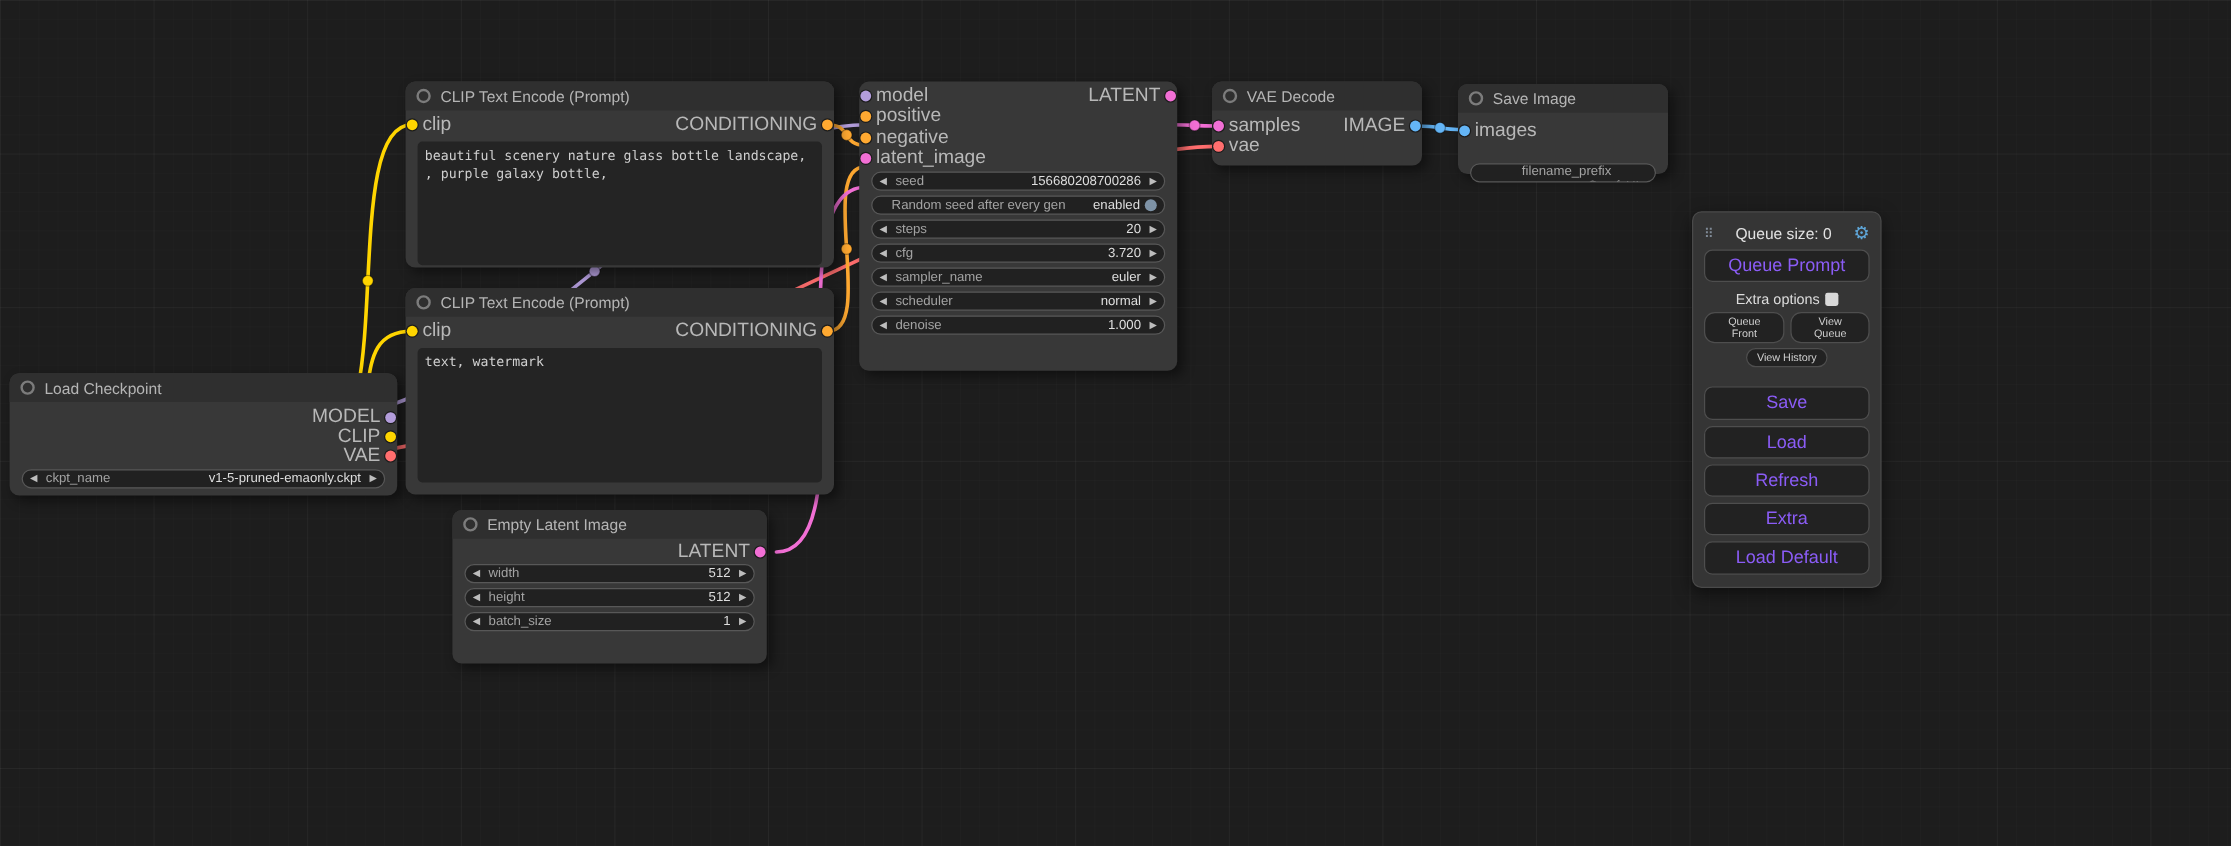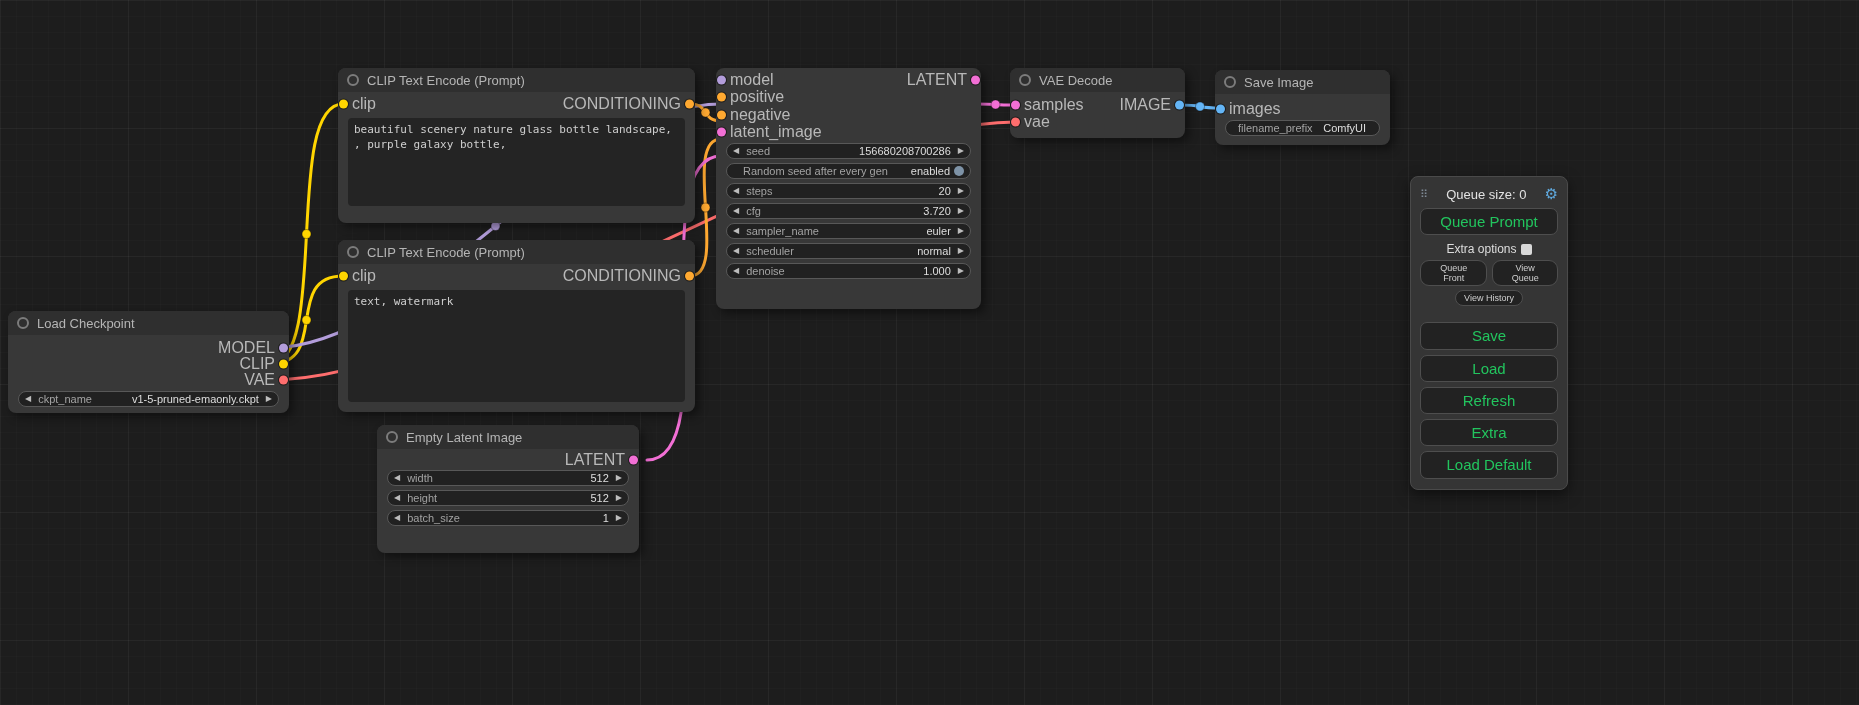--- a/index.html
+++ b/index.html
@@ -59,21 +59,21 @@
     padding:8px 9px 10px 9px;box-sizing:border-box;color:#ddd;
   }
   .mhead{display:flex;align-items:center;margin-bottom:4px;}
   .mdrag{color:#7f8a96;font-size:11px;cursor:grab;}
   .msize{flex:1;text-align:center;font-size:13px;color:#e2e2e2;}
   .mgear{font-size:15px;cursor:pointer;}
   button{cursor:pointer;}
   .bbig{
     display:block;width:100%;box-sizing:border-box;margin-top:5px;
     background:#222;border:1px solid #4e4e4e;border-radius:7px;
-    color:#22c55e;font-size:15px;padding:4px 0;line-height:1.15;
+    color:#8b5cf6;font-size:15px;padding:4px 0;line-height:1.15;
     font-family:"Liberation Sans",sans-serif;text-align:center;
   }
   .gap{margin-top:16px;}
   .mextra{display:flex;align-items:center;justify-content:center;gap:4px;margin-top:7px;font-size:12px;color:#ddd;}
   .mcheck{width:11px;height:11px;background:#d9d9d9;border-radius:2px;display:inline-block;cursor:pointer;}
   .mrow{display:flex;justify-content:center;gap:5px;margin-top:4px;}
   .bsmall{
     background:#222;border:1px solid #4e4e4e;border-radius:9px;
     color:#cfcfcf;font-size:9px;padding:2px 8px;font-family:"Liberation Sans",sans-serif;
   }
@@ -113,21 +113,21 @@
   <g>
     <path class="wire" d="M976,104 C1001,104 990,105 1015,105" stroke="#F26FD5"></path>
     <circle class="wiredot" cx="995.5" cy="104.5" r="4.5" fill="#F26FD5"></circle>
   </g>
   <g>
     <path class="wire" d="M1180,105 C1205,105 1195,108 1220,108" stroke="#64B5F6"></path>
     <circle class="wiredot" cx="1200" cy="106.5" r="4.5" fill="#64B5F6"></circle>
   </g>
 </svg>
 
-<div class="node" style="left:8px;top:311px;width:281px;height:102px;">
+<div class="node" style="left:8px;top:311px;width:323px;height:102px;">
   <div class="ntitle">
     <span class="ndot"></span>
     <span>Load Checkpoint</span>
   </div>
   <div class="nbody" style="padding-top:5px;">
     <div class="srow h16">
       <span class="spacer"></span>
       <span>MODEL</span>
       <span class="dot dout" style="background: rgb(179, 157, 219);"></span>
     </div>
@@ -156,21 +156,21 @@
     <span>CLIP Text Encode (Prompt)</span>
   </div>
   <div class="nbody" style="padding-top:3px;">
     <div class="srow h18">
       <span class="dot din" style="background: rgb(255, 213, 0);"></span>
       <span>clip</span>
       <span class="spacer"></span>
       <span>CONDITIONING</span>
       <span class="dot dout" style="background: rgb(255, 169, 49);"></span>
     </div>
-    <div class="ntext" style="height:88px;">beautiful scenery nature glass bottle landscape, , purple galaxy bottle,</div>
+    <div class="ntext" style="height:103px;">beautiful scenery nature glass bottle landscape, , purple galaxy bottle,</div>
   </div>
 </div>
 
 <div class="node" style="left:338px;top:240px;width:357px;height:172px;">
   <div class="ntitle">
     <span class="ndot"></span>
     <span>CLIP Text Encode (Prompt)</span>
   </div>
   <div class="nbody" style="padding-top:3px;">
     <div class="srow h18">
@@ -304,21 +304,21 @@
 <div class="node" style="left:1215px;top:70px;width:175px;height:75px;">
   <div class="ntitle">
     <span class="ndot"></span>
     <span>Save Image</span>
   </div>
   <div class="nbody" style="padding-top:6px;">
     <div class="srow h17">
       <span class="dot din" style="background: rgb(100, 181, 246);"></span>
       <span>images</span>
     </div>
-    <div class="widget" style="margin-top:2px;">
+    <div class="widget" style="margin-top:18px;flex-direction:column;">
       <span class="wname" style="margin-left:6px;">filename_prefix</span>
       <span class="wvalue">ComfyUI</span>
     </div>
   </div>
 </div>
 
 <div class="menu">
   <div class="mhead">
     <span class="mdrag">⠿</span>
     <span class="msize">Queue size: 0</span>

